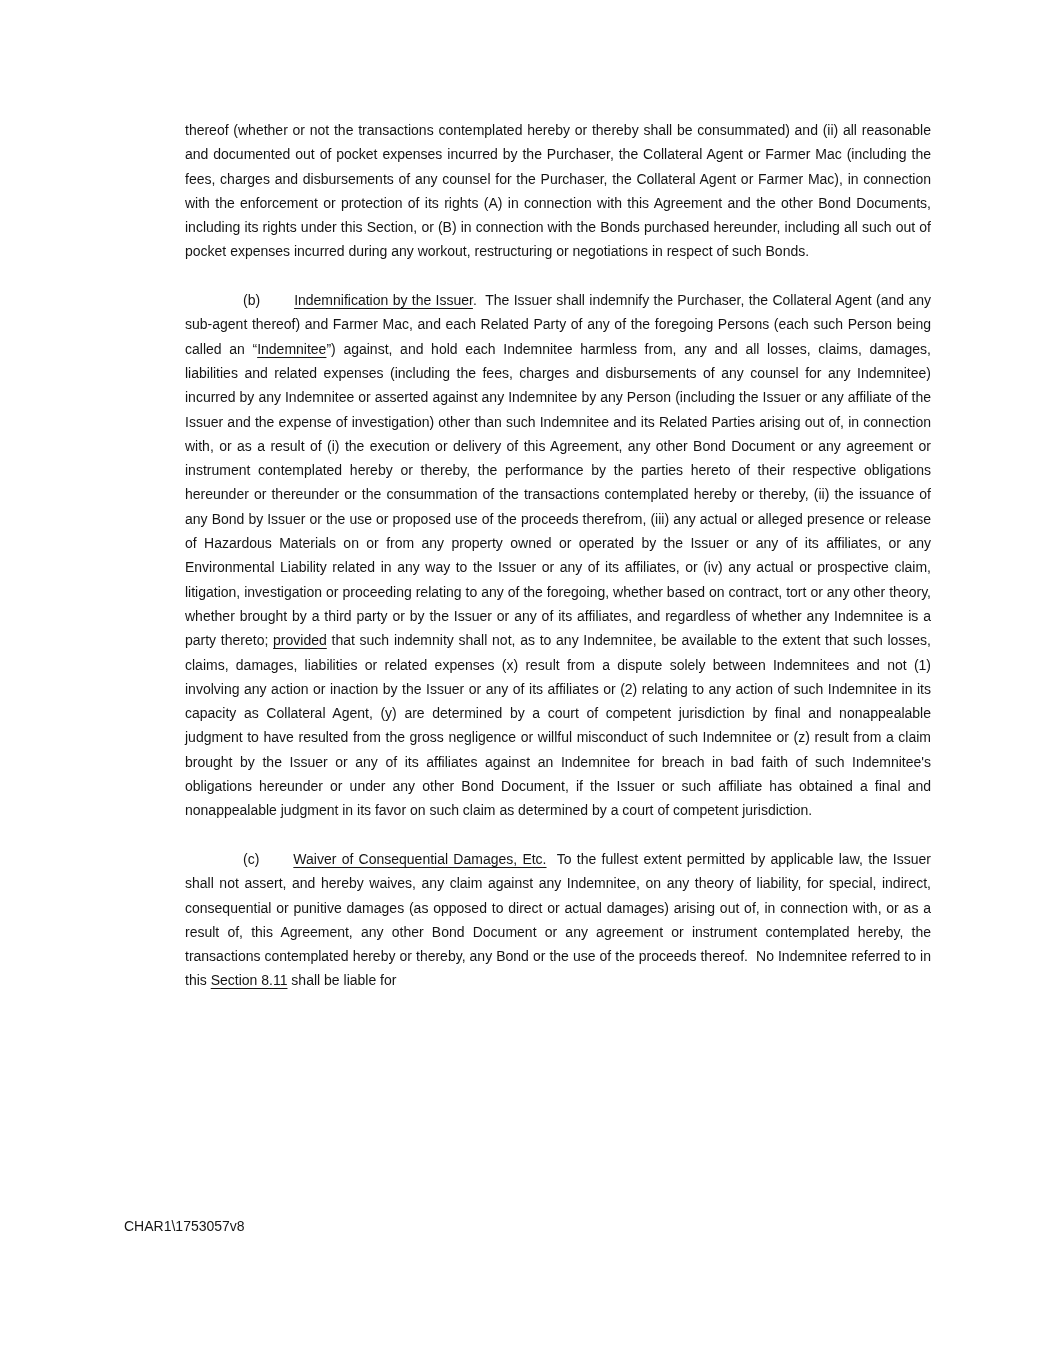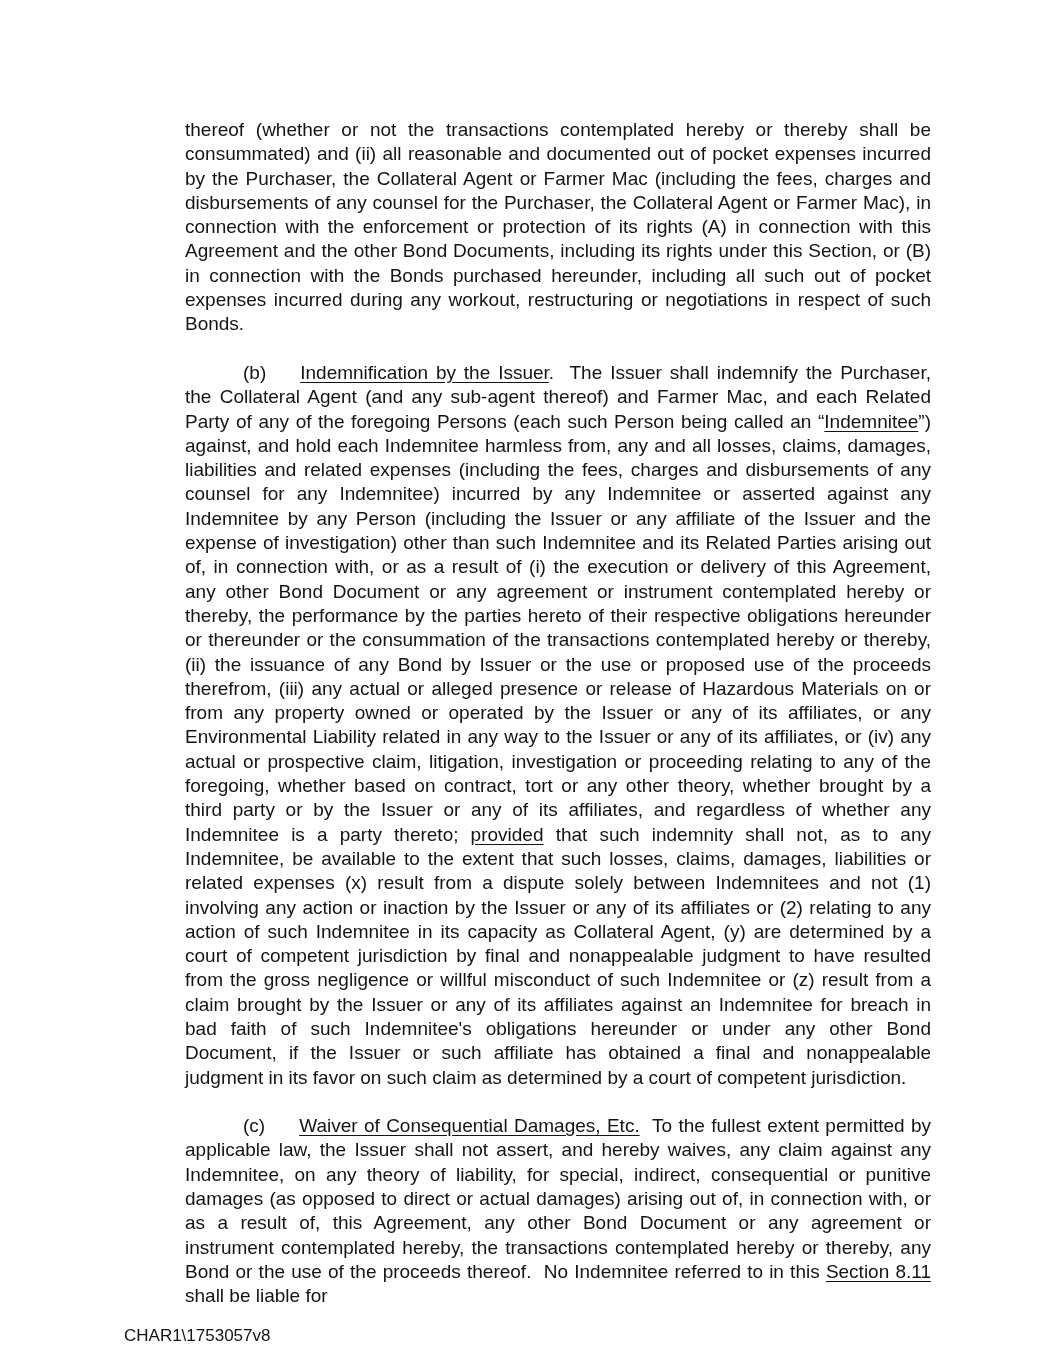--- a/index.html
+++ b/index.html
@@ -14,21 +14,21 @@
     background: #ffffff;
     color: #141414;
     font-family: "Liberation Sans", "DejaVu Sans", sans-serif;
     overflow: hidden;
   }
   .text-block {
     position: absolute;
     left: 185px;
     top: 118px;
     width: 746px;
-    font-size: 19px;
+    font-size: 14px;
     line-height: 24.3px;
     text-align: justify;
   }
   .para {
     margin: 0 0 24.3px 0;
   }
   .para.indented {
     text-indent: 58px;
   }
   .para-label {
@@ -42,23 +42,23 @@
     position: absolute;
     top: 1259px;
     left: 0;
     width: 100%;
     text-align: center;
     font-size: 18.5px;
     line-height: 24px;
   }
   .doc-id {
     position: absolute;
-    top: 1327px;
+    top: 1218px;
     left: 124px;
-    font-size: 17px;
+    font-size: 14px;
     line-height: 17px;
     text-align: right;
   }
 </style>
 </head>
 <body>
 
 <div class="page">
   <div class="text-block">
       <p class="para"><span class="">thereof (whether or not the transactions contemplated hereby or thereby shall be consummated) and (ii) all reasonable and documented out of pocket expenses incurred by the Purchaser, the Collateral Agent or Farmer Mac (including the fees, charges and disbursements of any counsel for the Purchaser, the Collateral Agent or Farmer Mac), in connection with the enforcement or protection of its rights (A) in connection with this Agreement and the other Bond Documents, including its rights under this Section, or (B) in connection with the Bonds purchased hereunder, including all such out of pocket expenses incurred during any workout, restructuring or negotiations in respect of such Bonds.</span></p>

